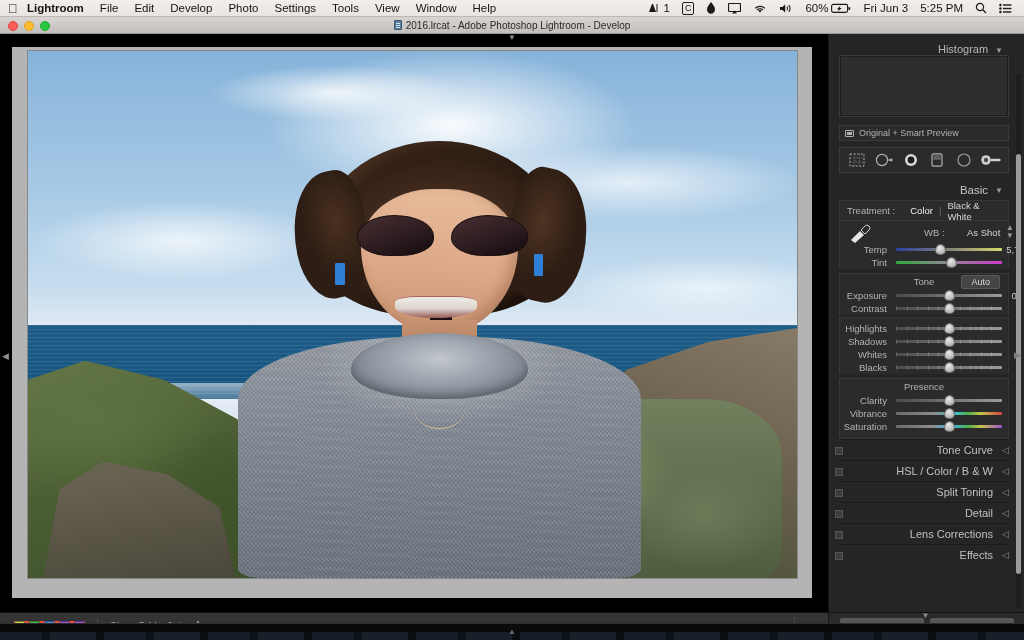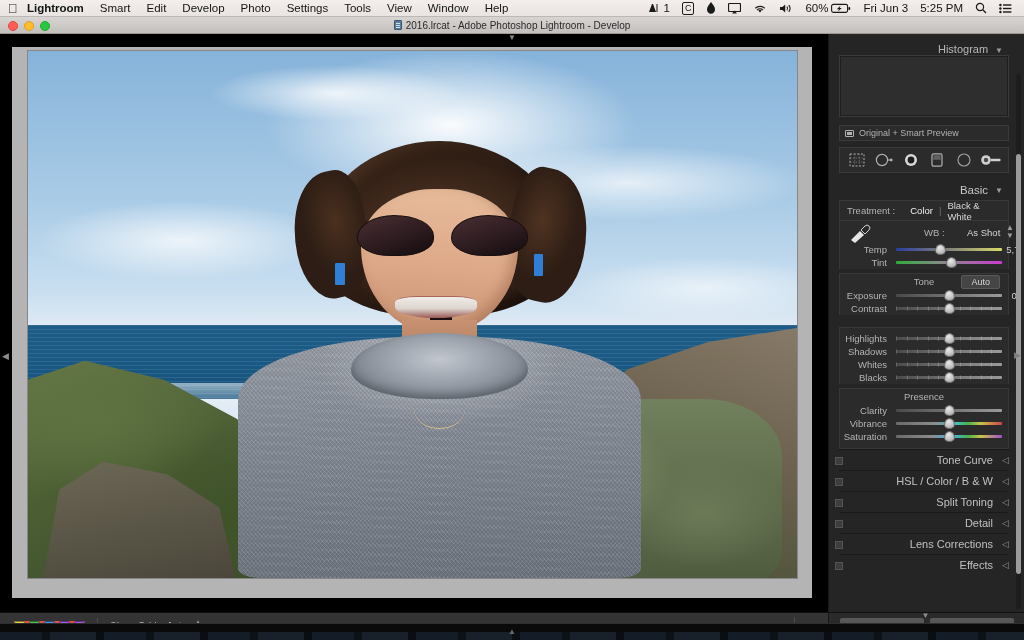--- a/index.html
+++ b/index.html
@@ -390,21 +390,21 @@
 </style>
 </head>
 <body>
 
 <div id="screen">
 
   <div class="menubar">
     <div class="left">
       <span class="apple-logo"></span>
       <span class="mi app">Lightroom</span>
-      <span class="mi">Smart</span>
+      <span class="mi">File</span>
       <span class="mi">Edit</span>
       <span class="mi">Develop</span>
       <span class="mi">Photo</span>
       <span class="mi">Settings</span>
       <span class="mi">Tools</span>
       <span class="mi">View</span>
       <span class="mi">Window</span>
       <span class="mi">Help</span>
     </div>
     <div class="right">
@@ -653,21 +653,21 @@
               <span class="auto-btn">Auto</span>
             </div>
             <div class="slider-row">
               <span class="sl-name">Exposure</span>
               <span class="sl-track-wrap">
                 <span class="sl-track plain"></span>
                 <span class="sl-knob" style="left:50%"></span>
               </span>
               <span class="sl-val wide">0.00</span>
             </div>
-            <div class="slider-row" style="margin-bottom:12px">
+            <div class="slider-row" style="margin-bottom:2px">
               <span class="sl-name">Contrast</span>
               <span class="sl-track-wrap">
                 <span class="sl-track plain"></span>
                 <span class="sl-ticks"></span>
                 <span class="sl-knob" style="left:50%"></span>
               </span>
               <span class="sl-val wide">0</span>
             </div>
           </div>
 

